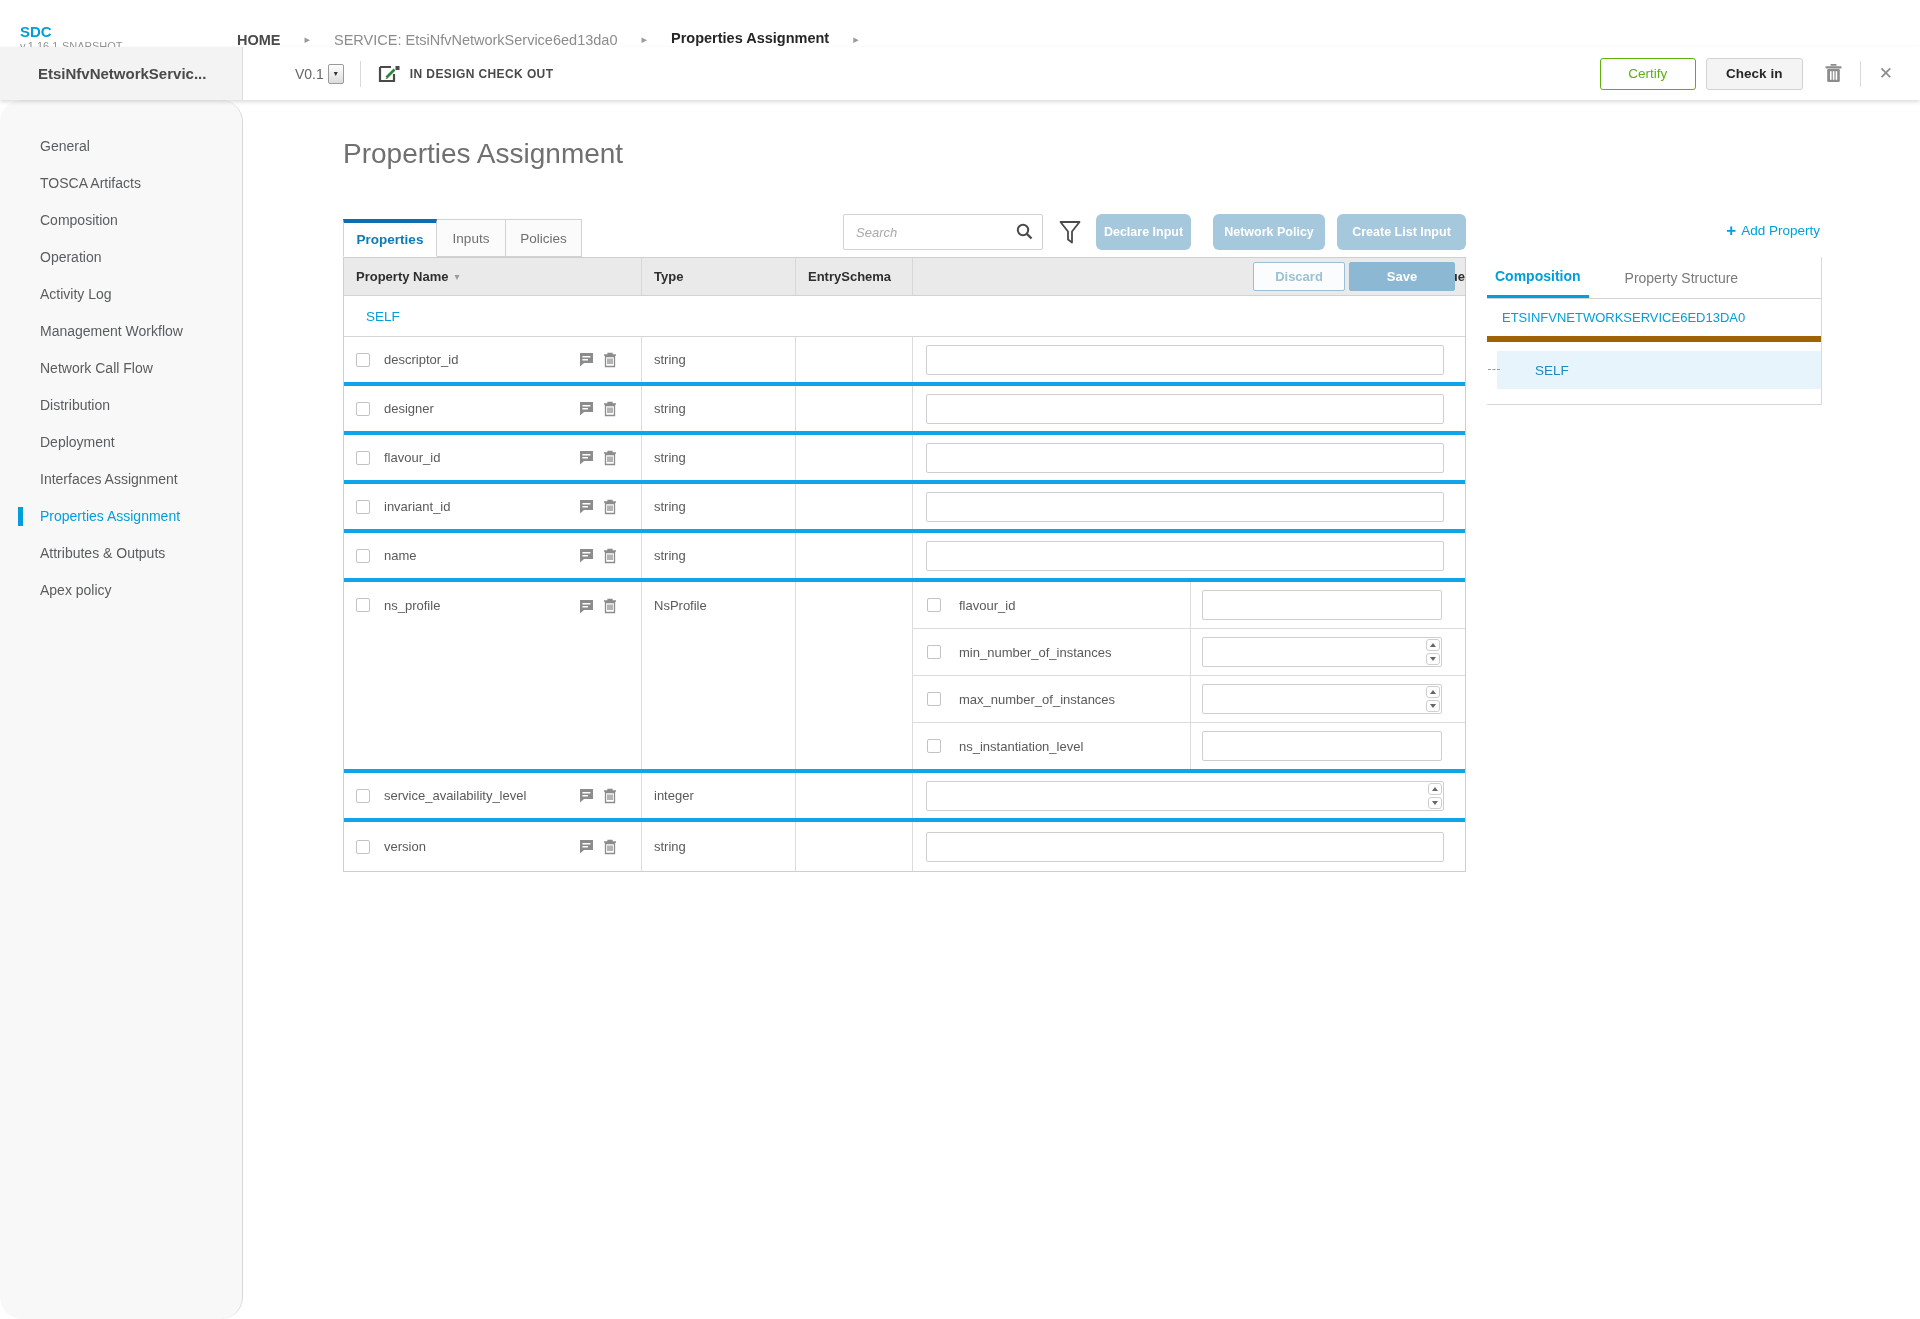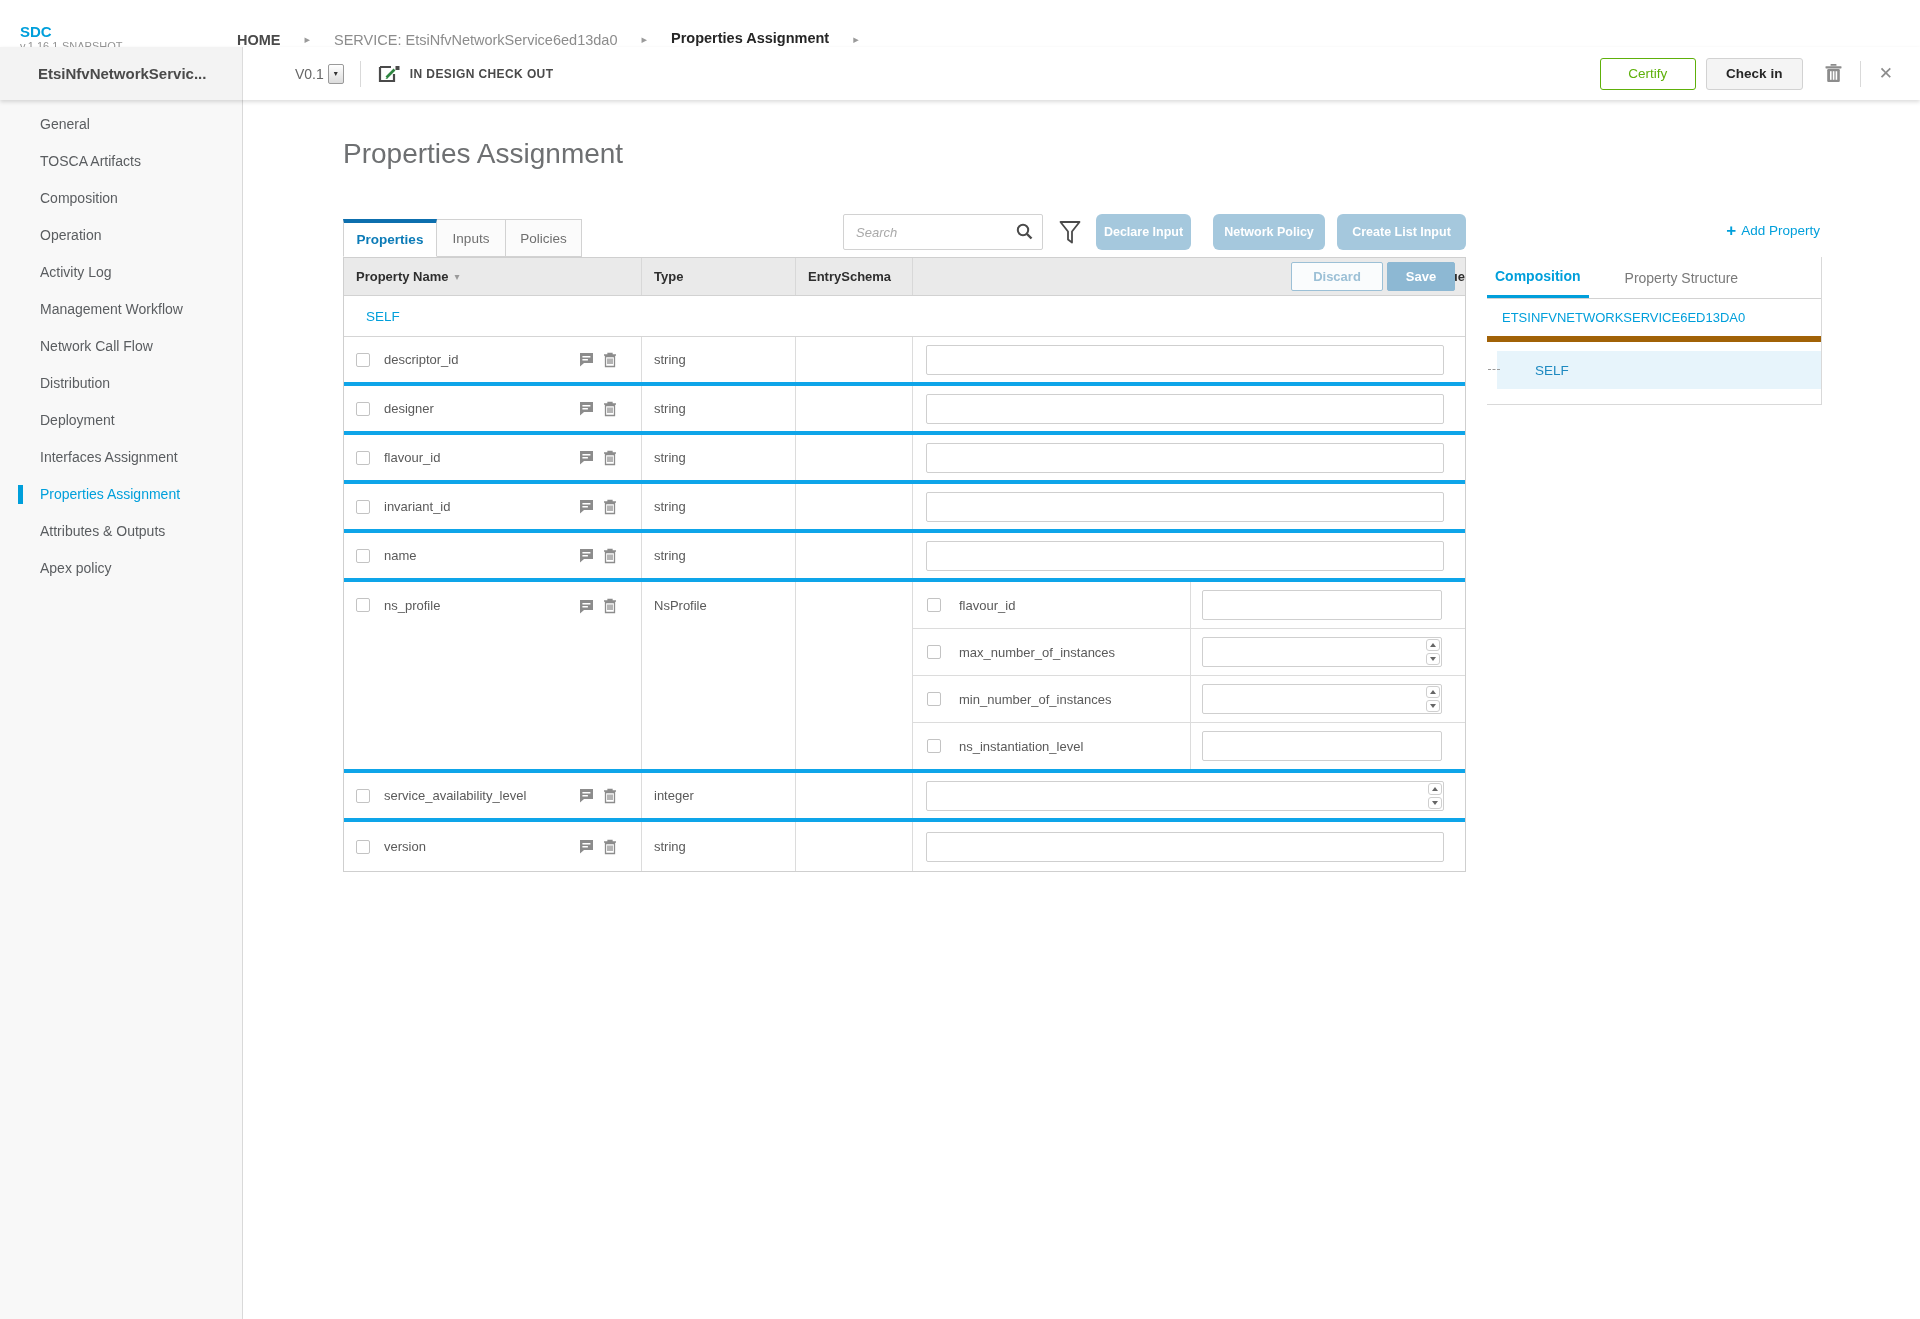--- a/index.html
+++ b/index.html
@@ -54,21 +54,21 @@
     color:#262626; font-size:13.5px; font-weight:600; font-family:inherit; cursor:pointer;
   }
   .icon-btn { background:none; border:none; cursor:pointer; display:flex; align-items:center; justify-content:center; }
   .head-trash { margin-left:22px; }
   .head-divider { width:1px; height:26px; background:#d9d9d9; margin:0 18px; }
   .head-close { font-size:17px; color:#8c8c8c; line-height:1; }
 
   
   .sidebar {
     position:absolute; left:0; top:100px; width:243px; height:1219px;
-    background:#f8f8f8; border-right:1px solid #d9d9d9; padding-top:6px;
+    background:#f8f8f8; border-right:1px solid #d9d9d9; padding-top:28px;border-radius:22px;
   }
   .side-item {
     position:relative; height:37px; line-height:37px; padding-left:40px;
     font-size:14px; color:#5a5d60; cursor:pointer; white-space:nowrap;
   }
   .side-item.active { color:#009fdb; }
   .side-item.active .active-bar {
     position:absolute; left:18px; top:9px; width:5px; height:19px; background:#009fdb;
   }
 
@@ -124,21 +124,21 @@
   .th.c-type { width:154px; border-left:1px solid #d8d8d8; }
   .th.c-schema { width:117px; border-left:1px solid #d8d8d8; }
   .th.c-value { width:553px; border-left:1px solid #d8d8d8; position:relative;justify-content:flex-end; }
   .sort-caret { font-size:10px; color:#9a9a9a; margin-left:6px; }
   .head-btns { position:absolute; right:10px; top:4px; display:flex; gap:4px; }
   .btn-discard {
     width:92px; height:29px; background:#fafcfd; border:1px solid #9cc0d6; border-radius:2px;
     color:#9cc0d6; font-size:13px; font-weight:600; font-family:inherit; cursor:pointer;
   }
   .btn-save {
-    width:68px; height:29px; background:#8db8d3; border:1px solid #8db8d3; border-radius:2px;
+    width:106px; height:29px; background:#8db8d3; border:1px solid #8db8d3; border-radius:2px;
     color:#fff; font-size:13px; font-weight:600; font-family:inherit; cursor:pointer;
   }
 
   .self-row { height:41px; display:flex; align-items:center; padding-left:22px; border-bottom:1px solid #d5d5d5; }
   .self-link { color:#009fdb; font-size:13.5px; cursor:pointer; }
 
   .prow { display:flex; border-bottom:4px solid #0ea5e9; min-height:49px; }
   .prow:last-child { border-bottom:none; }
   .cell { min-height:100%; }
   .cell-name { width:297px; display:flex; align-items:center; padding:0 24px 0 12px; }
@@ -491,50 +491,50 @@
       <div class="cell cell-schema"></div>
       <div class="cell cell-value">
         <div class="subrow">
           <span class="cbx"></span>
           <span class="sub-label">flavour_id</span>
           <span class="sub-div"></span>
           <input class="sub-input" type="text" value="" style="">
         </div>
         <div class="subrow">
           <span class="cbx"></span>
+          <span class="sub-label">min_number_of_instances</span>
+          <span class="sub-div"></span>
+          <span class="sub-num">
+            <input class="sub-input" type="text" value="" style="">
+            <span class="spinner">
+                <span class="spin up">
+                  <i></i>
+                </span>
+                <span class="spin dn">
+                  <i></i>
+                </span>
+              </span>
+          </span>
+        </div>
+        <div class="subrow">
+          <span class="cbx"></span>
           <span class="sub-label">max_number_of_instances</span>
           <span class="sub-div"></span>
           <span class="sub-num">
             <input class="sub-input" type="text" value="" style="">
             <span class="spinner">
                 <span class="spin up">
                   <i></i>
                 </span>
                 <span class="spin dn">
                   <i></i>
                 </span>
               </span>
           </span>
         </div>
-        <div class="subrow">
-          <span class="cbx"></span>
-          <span class="sub-label">min_number_of_instances</span>
-          <span class="sub-div"></span>
-          <span class="sub-num">
-            <input class="sub-input" type="text" value="" style="">
-            <span class="spinner">
-                <span class="spin up">
-                  <i></i>
-                </span>
-                <span class="spin dn">
-                  <i></i>
-                </span>
-              </span>
-          </span>
-        </div>
         <div class="subrow last">
           <span class="cbx"></span>
           <span class="sub-label">ns_instantiation_level</span>
           <span class="sub-div"></span>
           <input class="sub-input" type="text" value="" style="">
         </div>
       </div>
     </div>
 
     <div class="prow">

